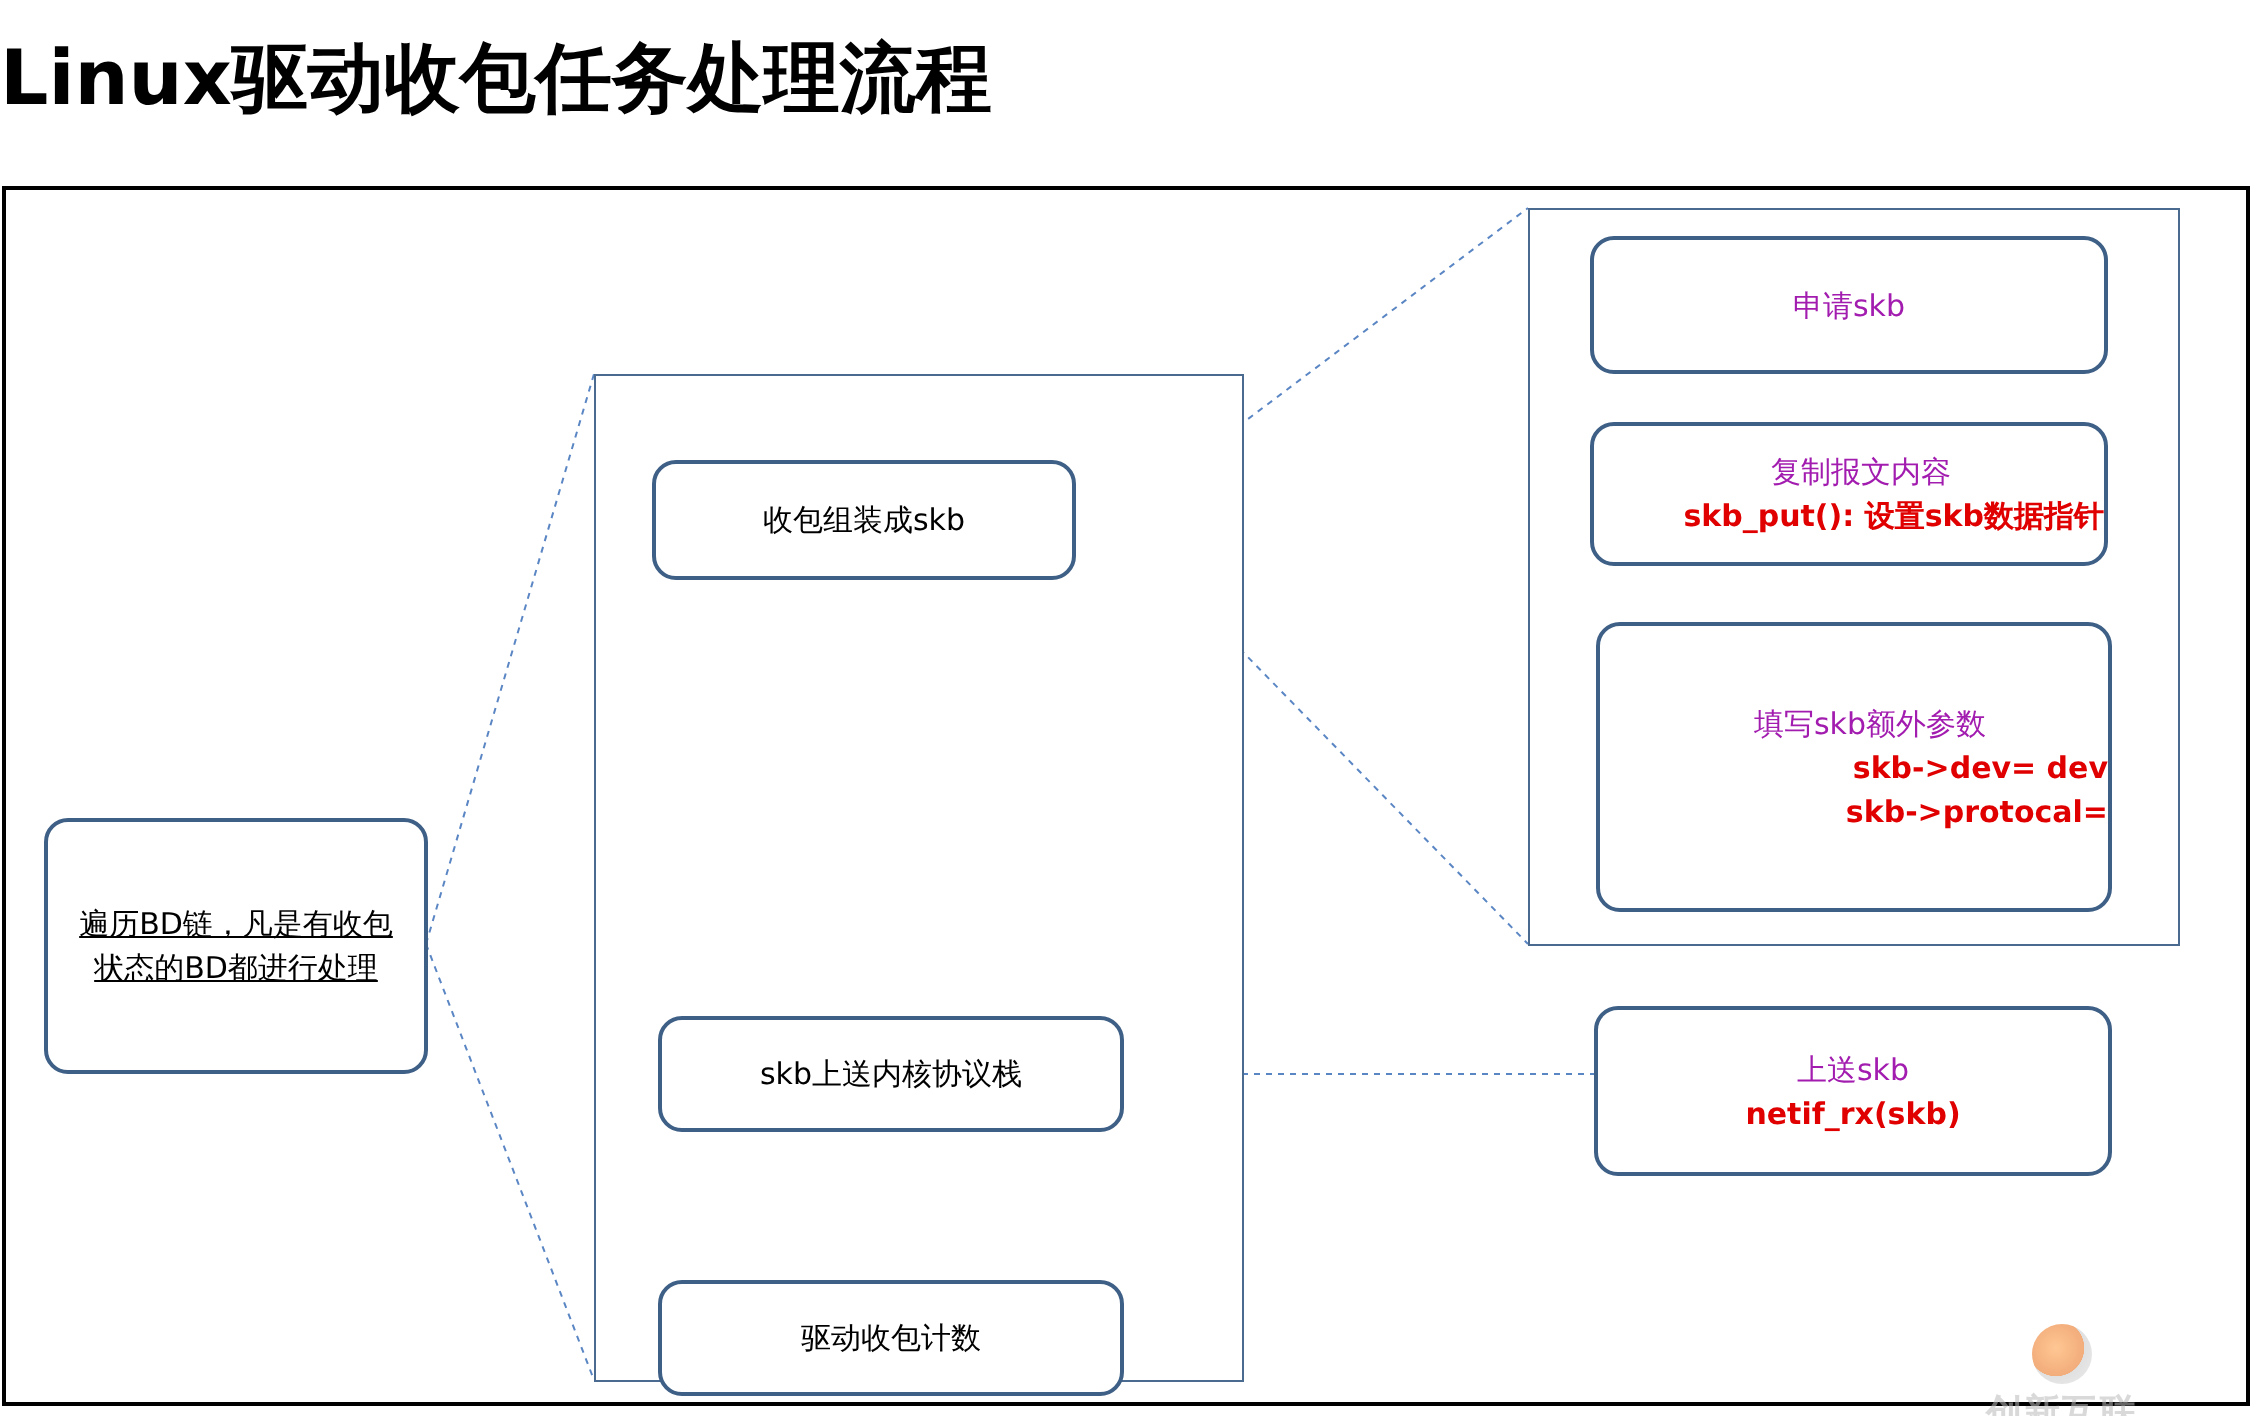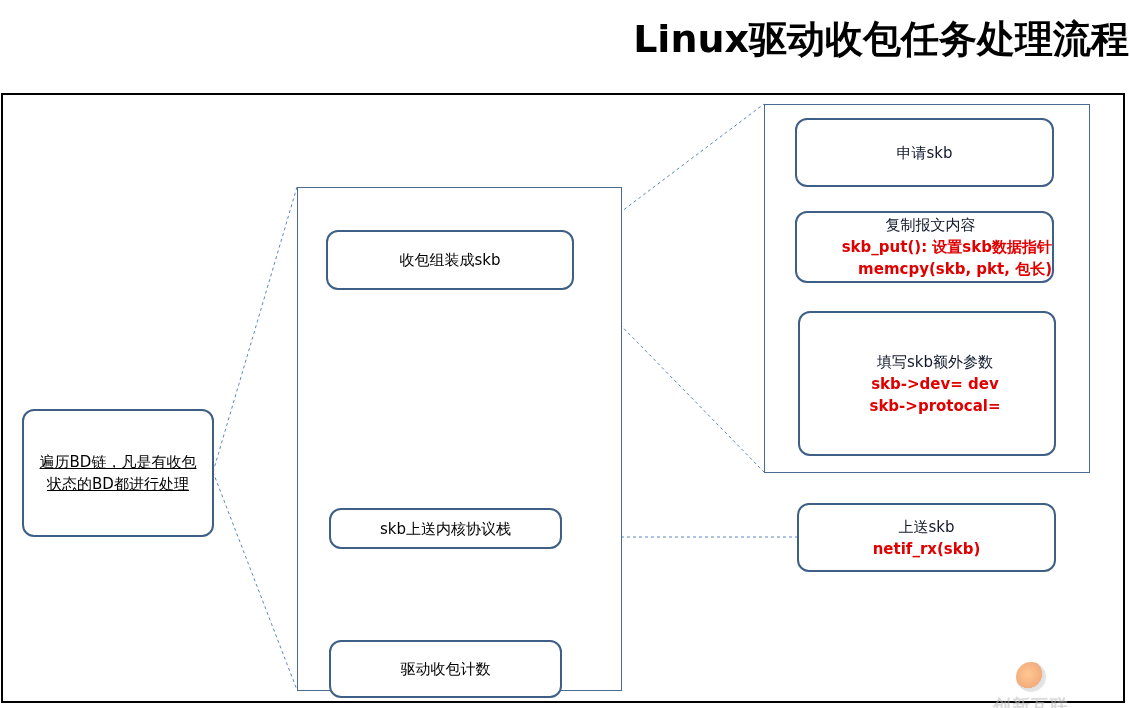--- a/index.html
+++ b/index.html
@@ -1,28 +1,28 @@
 <!DOCTYPE html>
 <html><head>
 <meta charset="utf-8">
 <style>
   html, body { margin: 0; padding: 0; background: #ffffff; }
   body { width: 1129px; height: 708px; position: relative; overflow: hidden;
          font-family: "DejaVu Sans", "Liberation Sans", sans-serif; }
-  .title { position: absolute; left: 0; top: 14px; width: 1129px; text-align: right;
+  .title { position: absolute; left: 0; top: 14px; width: 1129px; text-align: left;
            font-size: 38px; font-weight: bold; color: #000; letter-spacing: 0px; }
   .frame { position: absolute; left: 1px; top: 93px; width: 1124px; height: 610px;
            border: 2px solid #000; box-sizing: border-box; }
   .panel { position: absolute; border: 1px solid #4a6a90; background: #fff; box-sizing: border-box; }
   .box { position: absolute; border: 2px solid #3e5f86; border-radius: 12px; background: #fff;
          box-sizing: border-box; display: flex; flex-direction: column; justify-content: center;
          font-size: 15px; color: #000; line-height: 22px; }
   .box.center { align-items: center; text-align: center; }
   .red { color: #e00000; font-weight: bold; }
-  .lbl { color: #0f172a; }
+  .lbl { color: #a21caf; }
   svg.lines { position: absolute; left: 0; top: 0; width: 1129px; height: 708px; pointer-events: none; }
   .logo { position: absolute; left: 993px; top: 662px; display: flex; align-items: center; gap: 2px;
           opacity: 0.55; flex-direction: column; }
   .logo .mark { width: 30px; height: 30px; border-radius: 50%;
                 background: radial-gradient(circle at 40% 40%, #ff9a3c 0%, #e86a10 55%, #c9c9c9 56%, #dcdcdc 100%); }
   .logo .txt { font-size: 18px; color: #bbbbbb; font-weight: bold; letter-spacing: 1px; }
 </style>
 </head>
 <body>
 
@@ -39,49 +39,48 @@
     <line x1="561" y1="537" x2="797" y2="537"></line>
   </g>
 </svg>
 
 <div class="box center" style="left:22px; top:409px; width:192px; height:128px; padding:0 10px;text-decoration:underline;">
   <span>遍历BD链，凡是有收包状态的BD都进行处理</span>
 </div>
 
 <div class="panel" style="left:297px; top:187px; width:325px; height:504px;"></div>
 
-<div class="box center" style="left:326px; top:230px; width:248px; height:60px;">
+<div class="box center" style="left:326px; top:230px; width:212px; height:60px;">
   <span>收包组装成skb</span>
 </div>
-<div class="box center" style="left:329px; top:508px; width:233px; height:41px;">
+<div class="box center" style="left:329px; top:508px; width:233px; height:58px;">
   <span>skb上送内核协议栈</span>
 </div>
 <div class="box center" style="left:329px; top:640px; width:233px; height:58px;">
   <span>驱动收包计数</span>
 </div>
 
 <div class="panel" style="left:764px; top:104px; width:326px; height:369px;"></div>
 
 <div class="box center" style="left:795px; top:118px; width:259px; height:69px;">
   <span class="lbl">申请skb</span>
 </div>
 
 <div class="box" style="left:795px; top:211px; width:259px; height:72px; padding-left:12px; align-items:flex-end;">
   <span class="lbl" style="align-self:center;">复制报文内容</span>
   <span class="red">skb_put(): 设置skb数据指针</span>
-  <span class="red">memcpy(skb, pkt, 包长)</span>
 </div>
 
-<div class="box" style="left:798px; top:311px; width:258px; height:145px; padding-left:16px; align-items:center;">
+<div class="box" style="left:798px; top:311px; width:258px; height:145px; padding-left:16px; align-items:flex-end;">
   <span class="lbl" style="align-self:center;">填写skb额外参数</span>
   <span class="red">skb-&gt;dev= dev</span>
   <span class="red">skb-&gt;protocal=</span>
 </div>
 
-<div class="box center" style="left:797px; top:503px; width:259px; height:69px;">
+<div class="box center" style="left:797px; top:503px; width:259px; height:85px;">
   <span class="lbl">上送skb</span>
   <span class="red">netif_rx(skb)</span>
 </div>
 
 <div class="logo">
   <div class="mark"></div>
   <span class="txt">创新互联</span>
 </div>
 
 </body></html>

